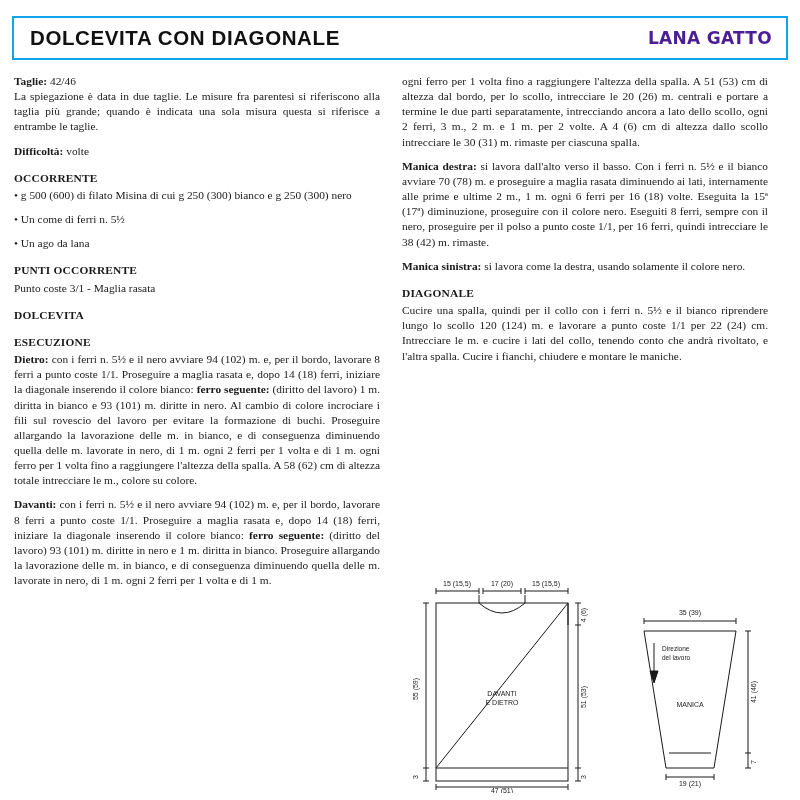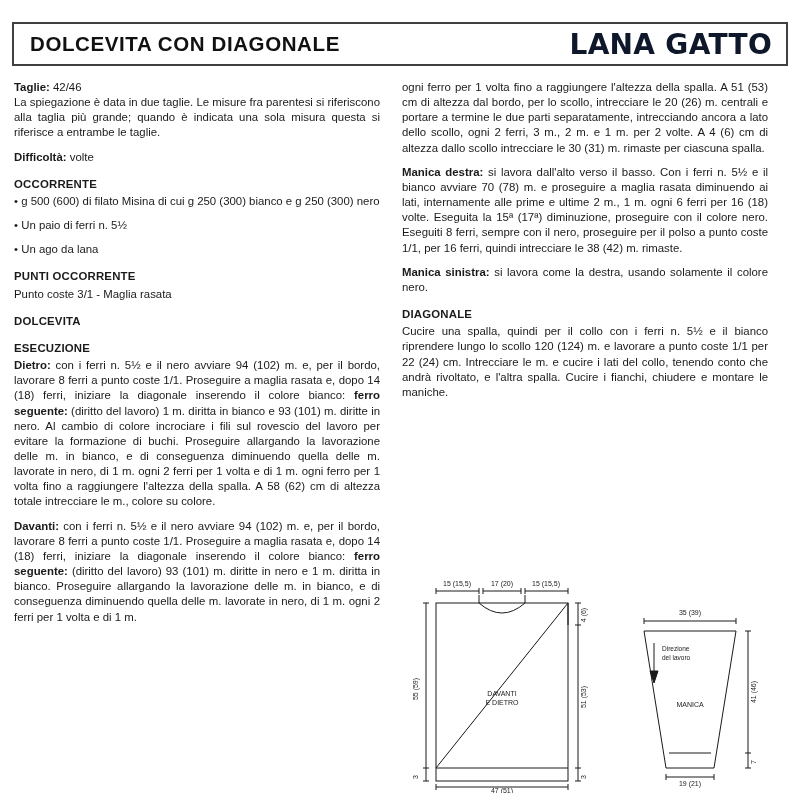--- a/index.html
+++ b/index.html
@@ -11,54 +11,55 @@
   }
   .page {
     position: relative;
     width: 800px;
     height: 800px;
     padding: 0;
     overflow: hidden;
   }
   
   .header {
-    margin: 22px 12px 0 12px;
-    border: 2px solid #404040;
+    margin: 16px 12px 0 12px;
+    border: 2px solid #0ea5e9;
     height: 44px;
     display: flex;
     align-items: center;
     justify-content: space-between;
     padding: 0 14px 0 16px;
   }
   .header-title {
     font-size: 20.5px;
     font-weight: bold;
     letter-spacing: 0.6px;
     color: #111111;
     text-transform: uppercase;
   }
   .brand {
-    font-size: 28px;
+    font-size: 17px;
     font-weight: bold;
     letter-spacing: 0.3px;
-    color: #0f172a;
+    color: #4c1d95;
     font-family: "DejaVu Sans", sans-serif;
   }
   
   .columns {
     display: flex;
     gap: 22px;
     margin: 14px 14px 0 14px;
   }
   .col {
     width: 366px;
     font-size: 11.4px;
     line-height: 1.33;
     color: #1a1a1a;
     text-align: justify;
+    font-family: Liberation Serif, serif;
   }
   .col p { margin: 0 0 9px 0; }
   .sec-head {
     font-weight: bold;
     margin: 12px 0 2px 0;
     font-size: 11.4px;
     letter-spacing: 0.2px;
   }
   b, .b { font-weight: bold; }
   .bullet { margin: 0; }
@@ -90,21 +91,21 @@
         <span class="b">Taglie:</span><span> 42/46</span><br>
         <span>La spiegazione è data in due taglie. Le misure fra parentesi si riferiscono alla taglia più grande; quando è indicata una sola misura questa si riferisce a entrambe le taglie.</span>
       </p>
 
       <p>
         <span class="b">Difficoltà:</span><span> volte</span>
       </p>
 
       <div class="sec-head">OCCORRENTE</div>
       <p class="bullet">• g 500 (600) di filato Misina di cui g 250 (300) bianco e g 250 (300) nero</p>
-      <p class="bullet">• Un paio di ferri n. 5½</p>
+      <p class="bullet">• Un come di ferri n. 5½</p>
       <p class="bullet">• Un ago da lana</p>
 
       <div class="sec-head">PUNTI OCCORRENTE</div>
       <p>Punto coste 3/1 - Maglia rasata</p>
 
       <div class="sec-head">DOLCEVITA</div>
 
       <div class="sec-head">ESECUZIONE</div>
 
       <p>

